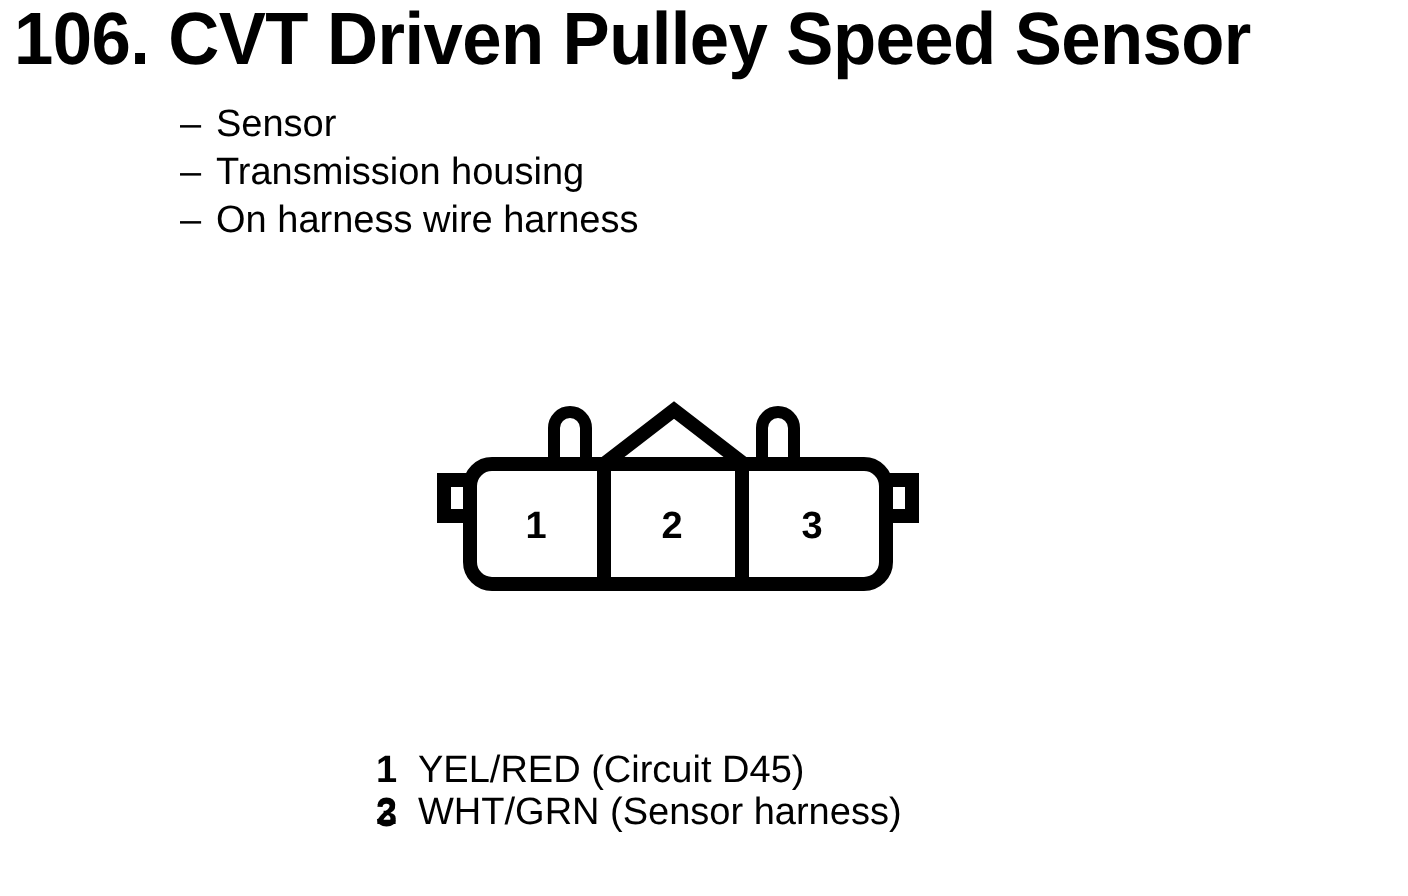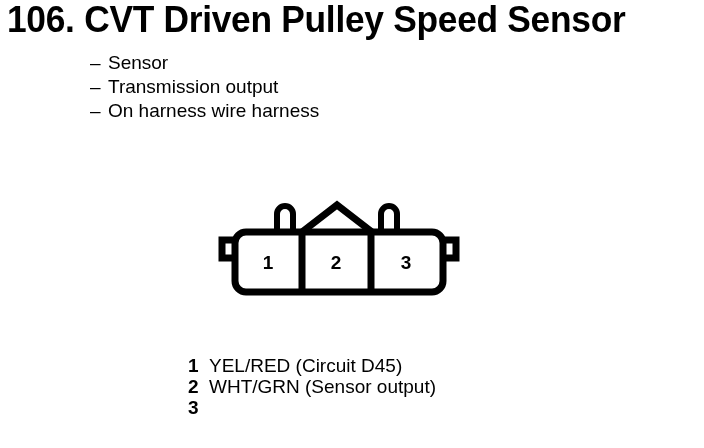--- a/index.html
+++ b/index.html
@@ -85,37 +85,38 @@
     font-size: 19px;
     line-height: 21px;
     white-space: nowrap;
   }
   .pin-num {
     flex: 0 0 21px;
     font-weight: bold;
   }
   .pin-desc {
     flex: 0 0 auto;
+    margin-top: 20px;
   }
 </style>
 </head>
 <body>
 
 <div id="page-title">106. CVT Driven Pulley Speed Sensor</div>
 
 <div id="attr-list">
 
   <div class="attr-row">
     <span class="attr-dash">–</span>
     <span class="attr-text">Sensor</span>
   </div>
 
   <div class="attr-row">
     <span class="attr-dash">–</span>
-    <span class="attr-text">Transmission output</span>
+    <span class="attr-text">Transmission housing</span>
   </div>
 
   <div class="attr-row">
     <span class="attr-dash">–</span>
     <span class="attr-text">On harness wire harness</span>
   </div>
 
 </div>
 
 <div id="connector-figure">
@@ -146,20 +147,20 @@
 
 <div id="pin-legend">
 
   <div class="pin-row">
     <span class="pin-num">1</span>
     <span class="pin-desc">YEL/RED (Circuit D45)</span>
   </div>
 
   <div class="pin-row">
     <span class="pin-num">2</span>
-    <span class="pin-desc">WHT/GRN (Sensor output)</span>
+    <span class="pin-desc">WHT/GRN (Sensor harness)</span>
   </div>
 
   <div class="pin-row">
     <span class="pin-num">3</span>
   </div>
 
 </div>
 
 </body></html>

